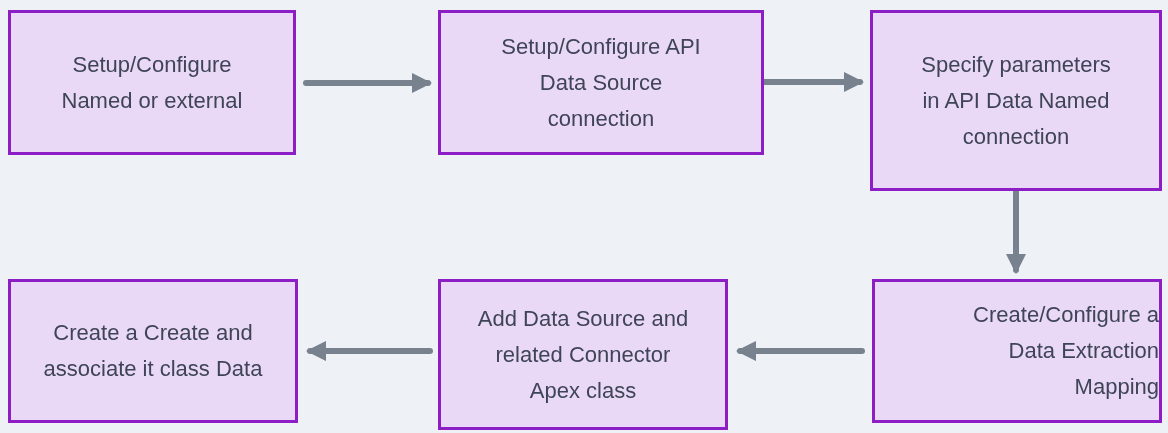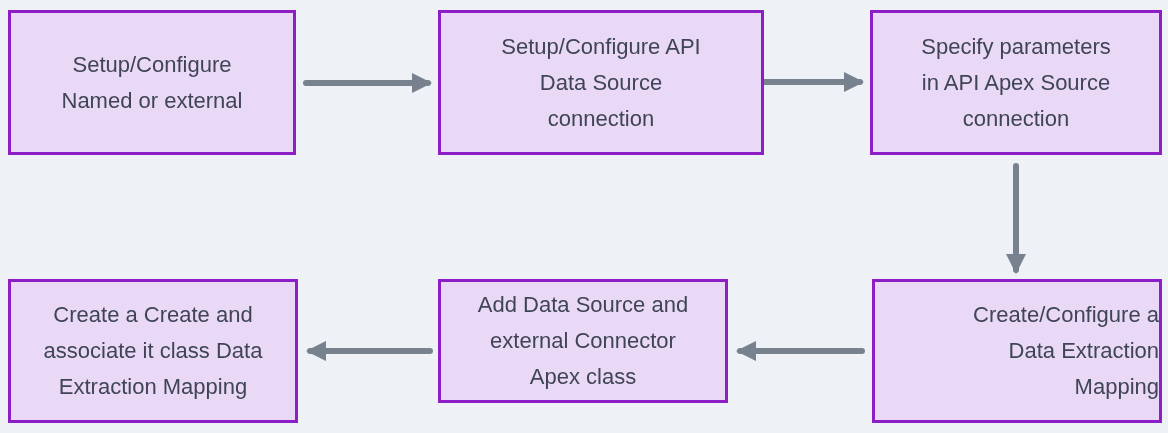--- a/index.html
+++ b/index.html
@@ -29,23 +29,23 @@
     align-items: center;
     justify-content: center;
     text-align: center;
     color: var(--box-text);
     font-size: 22px;
     line-height: 36px;
   }
   .flow-box .line { white-space: nowrap; }
   #box-0 { left: 8px;   top: 10px;  width: 288px; height: 145px; }
   #box-1 { left: 438px; top: 10px;  width: 326px; height: 145px; }
-  #box-2 { left: 870px; top: 10px;  width: 292px; height: 145px; }
+  #box-2 { left: 870px; top: 10px;  width: 292px; height: 181px; }
   #box-3 { left: 872px; top: 279px; width: 290px; height: 144px; align-items: flex-end; }
-  #box-4 { left: 438px; top: 279px; width: 290px; height: 124px; }
+  #box-4 { left: 438px; top: 279px; width: 290px; height: 151px; }
   #box-5 { left: 8px;   top: 279px; width: 290px; height: 144px; }
   .arrow-layer {
     position: absolute;
     left: 0; top: 0;
     width: 100%; height: 100%;
     pointer-events: none;
   }
   .arrow-layer line { stroke: var(--arrow); stroke-width: 6; stroke-linecap: round; }
   .arrow-layer #ah path { fill: var(--arrow); }
 </style>
@@ -73,35 +73,34 @@
   </div>
 
   <div class="flow-box" id="box-1">
     <span class="line">Setup/Configure API</span>
     <span class="line">Data Source</span>
     <span class="line">connection</span>
   </div>
 
   <div class="flow-box" id="box-2">
     <span class="line">Specify parameters</span>
-    <span class="line">in API Apex Source</span>
+    <span class="line">in API Data Named</span>
     <span class="line">connection</span>
   </div>
 
   <div class="flow-box" id="box-3">
     <span class="line">Create/Configure a</span>
     <span class="line">Data Extraction</span>
     <span class="line">Mapping</span>
   </div>
 
   <div class="flow-box" id="box-4">
     <span class="line">Add Data Source and</span>
-    <span class="line">external Connector</span>
+    <span class="line">related Connector</span>
     <span class="line">Apex class</span>
   </div>
 
   <div class="flow-box" id="box-5">
     <span class="line">Create a Create and</span>
     <span class="line">associate it class Data</span>
-    <span class="line">Extraction Mapping</span>
   </div>
 
 </div>
 
 </body></html>

